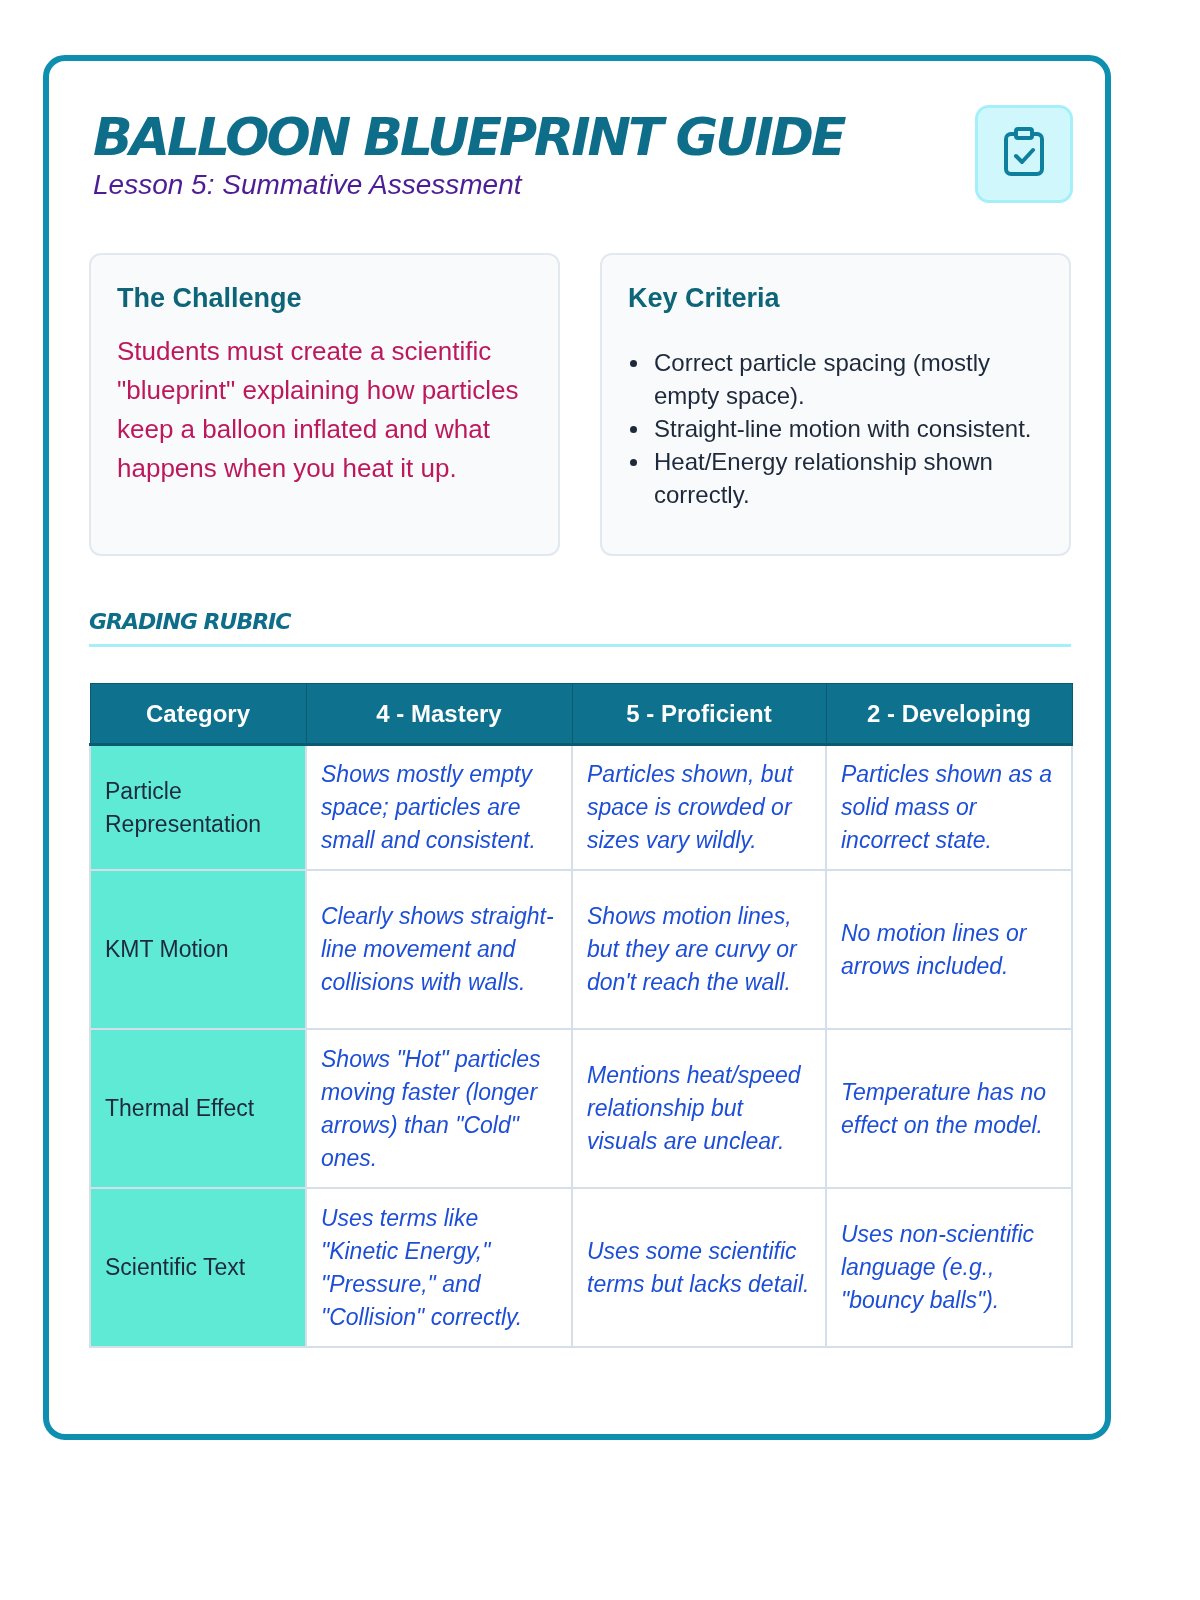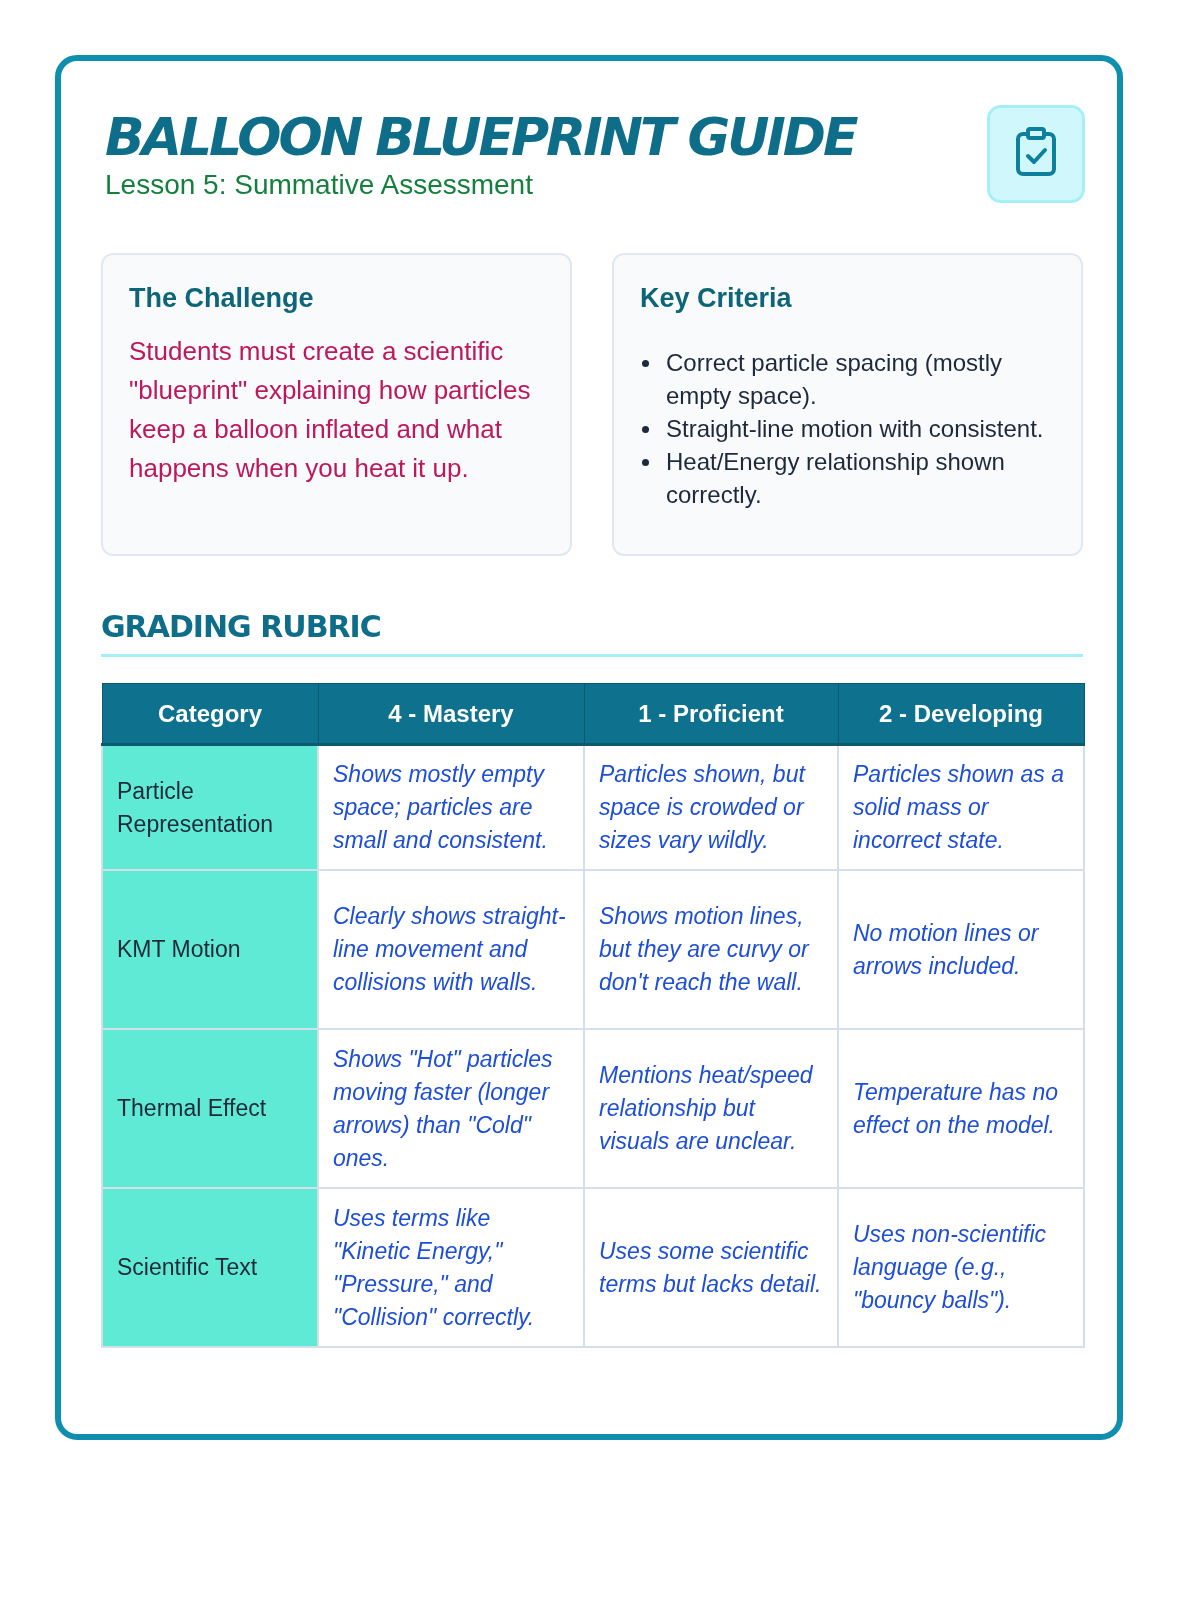--- a/index.html
+++ b/index.html
@@ -1,40 +1,40 @@
 <!DOCTYPE html>
 <html><head>
   <meta charset="utf-8">
   <style>
     * { box-sizing: border-box; margin: 0; padding: 0; }
     html, body { width: 1200px; height: 1600px; background: #ffffff; }
     body { font-family: "Liberation Sans", sans-serif; color: #1e293b; position: relative; }
 
     .card {
       position: absolute;
-      left: 55px; top: 55px;
+      left: 43px; top: 55px;
       width: 1068px; height: 1385px;
       border: 6px solid #0e8fb0;
       border-radius: 22px;
       background: #ffffff;
     }
 
     .header { position: absolute; left: 44px; top: 40px; width: 980px; height: 110px; }
     .title {
       font-family: "DejaVu Sans", sans-serif;
       font-weight: 700; font-style: italic;
       font-size: 52px; letter-spacing: -3px;
       color: #0e6e8a;
       line-height: 72px;
       white-space: nowrap;
     }
     .subtitle {
       font-family: "Liberation Sans", sans-serif;
-      font-size: 28px;
-      color: #15803d; margin-top: -4px;
+      font-style: italic; font-size: 28px;
+      color: #4c1d95; margin-top: -4px;
     }
     .badge {
       position: absolute; right: 0; top: 4px;
       width: 98px; height: 98px;
       background: #d0f8fc; border: 3px solid #a5f0f8;
       border-radius: 14px;
       display: flex; align-items: center; justify-content: center;
     }
 
     .panels { position: absolute; left: 40px; top: 192px; width: 982px; height: 303px; display: flex; gap: 40px; }
@@ -43,22 +43,22 @@
       padding: 28px 26px;
     }
     .panel h3 { font-family: "Liberation Sans", sans-serif; font-size: 27px; font-weight: 700; color: #0e6578; margin-bottom: 18px; }
     .panel p { font-size: 26px; line-height: 39px; color: #be185d; }
     .panel ul { list-style: none; margin-top: 32px; }
     .panel li { position: relative; padding-left: 26px; font-size: 24px; line-height: 33px; color: #1e293b; }
     .panel li::before { content: ""; position: absolute; left: 2px; top: 14px; width: 7px; height: 7px; border-radius: 50%; background: #1e293b; }
 
     .section-title {
       position: absolute; left: 40px; top: 548px; width: 982px;
-      font-family: "DejaVu Sans", sans-serif; font-weight: 700; 
-      font-size: 30px; letter-spacing: -1px; color: #0e6e8a;
+      font-family: "DejaVu Sans", sans-serif; font-weight: 700; font-style: italic;
+      font-size: 22px; letter-spacing: -1px; color: #0e6e8a;
       padding-bottom: 10px; border-bottom: 3px solid #a5f0f8;
     }
 
     table.rubric {
       position: absolute; left: 40px; top: 622px; width: 982px;
       border-collapse: collapse; table-layout: fixed;
     }
     .rubric th {
       background: #0e718d; color: #ffffff; font-size: 24px; font-weight: 700;
       height: 61px; border: 1px solid #0b5a70; border-bottom: 3px solid #0b5a70;
@@ -110,21 +110,21 @@
     <colgroup>
       <col style="width:216px">
         <col style="width:266px">
         <col style="width:254px">
         <col style="width:246px">
     </colgroup>
     <thead>
       <tr>
         <th>Category</th>
         <th>4 - Mastery</th>
-        <th>1 - Proficient</th>
+        <th>5 - Proficient</th>
         <th>2 - Developing</th>
       </tr>
     </thead>
     <tbody>
       <tr style="height:125px">
         <td class="cat">Particle Representation</td>
         <td class="desc">Shows mostly empty space; particles are small and consistent.</td>
         <td class="desc">Particles shown, but space is crowded or sizes vary wildly.</td>
         <td class="desc">Particles shown as a solid mass or incorrect state.</td>
       </tr>

